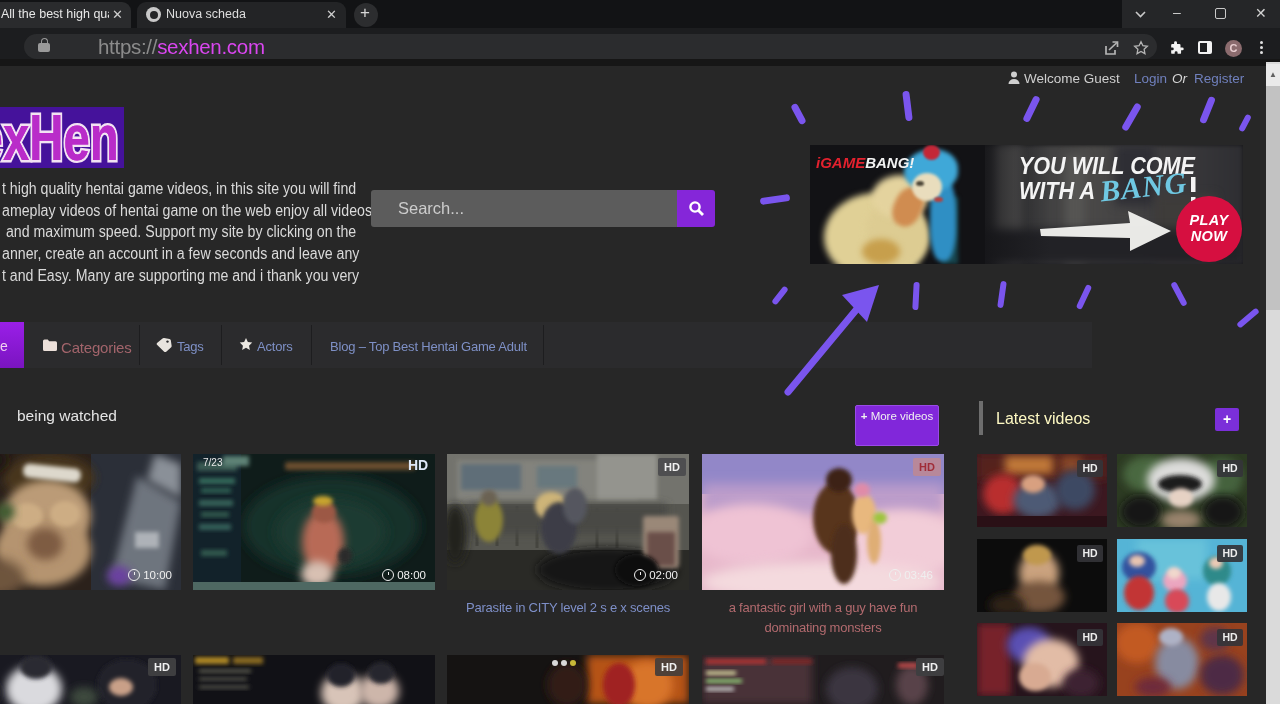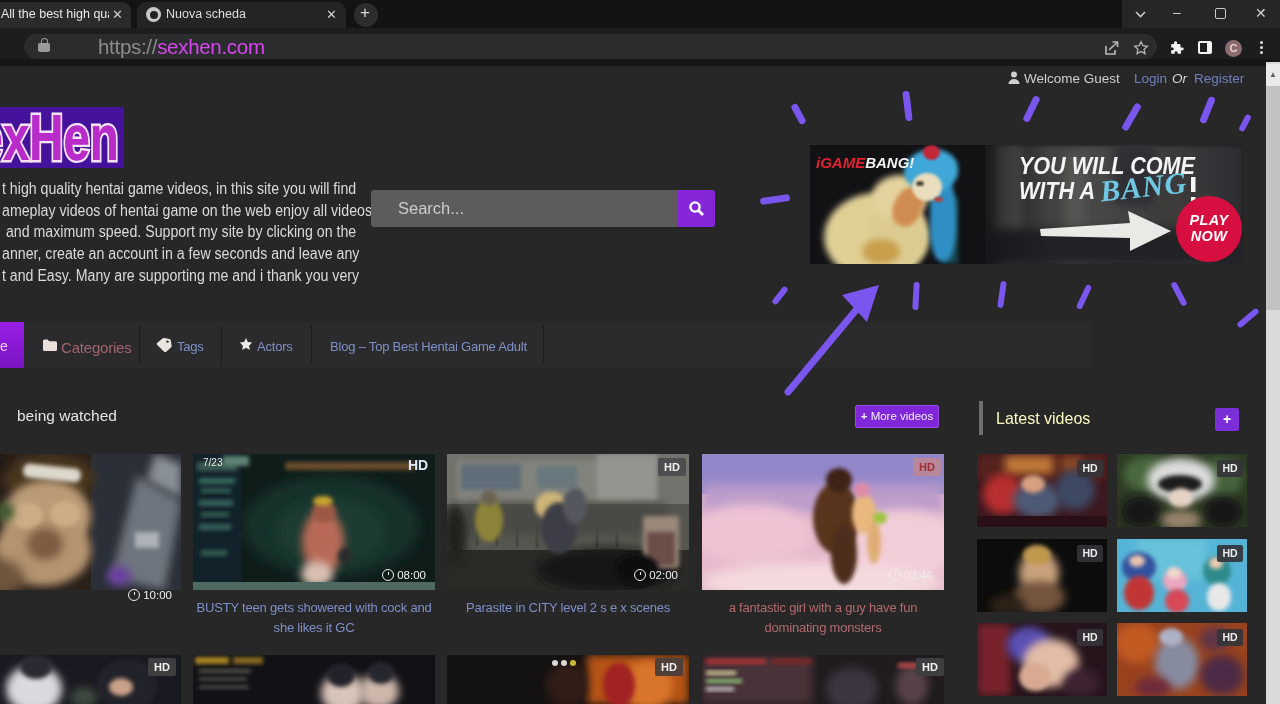--- a/index.html
+++ b/index.html
@@ -178,21 +178,21 @@
 
   <svg class="abs" style="left:239px;top:338px;" width="14" height="13" viewBox="0 0 24 23">
       <path d="M12 0l3.3 7.1 7.7 1-5.6 5.4 1.4 7.6L12 17.4 5.2 21.1l1.4-7.6L1 8.1l7.7-1z" fill="#ece8e2"></path>
     </svg>
   <div class="abs" style="left:257px;top:339px;font-size:13px;letter-spacing:-0.2px;color:#7e90c6;">Actors</div>
   <div class="abs" style="left:311px;top:325px;width:1px;height:40px;background:#1d1d1f;"></div>
   <div class="abs" style="left:330px;top:339px;font-size:13px;letter-spacing:-0.2px;color:#7e90c6;">Blog – Top Best Hentai Game Adult</div>
   <div class="abs" style="left:543px;top:325px;width:1px;height:40px;background:#1d1d1f;"></div>
 
   <div class="abs" style="left:2px;top:407px;font-size:15.5px;color:#e4e4e4;margin-left:15px;">being watched</div>
-  <div class="abs" style="left:855px;top:405px;width:84px;height:23px;background:#8127da;border:1px solid #9a4ae8;border-radius:2px;color:#f0f0f0;font-size:11.5px;text-align:center;line-height:21px;"><b>+</b> More videos</div>
+  <div class="abs" style="left:855px;top:405px;width:84px;height:41px;background:#8127da;border:1px solid #9a4ae8;border-radius:2px;color:#f0f0f0;font-size:11.5px;text-align:center;line-height:21px;"><b>+</b> More videos</div>
 
   <div class="abs" style="left:979px;top:401px;width:4px;height:34px;background:#6e6e6e;"></div>
   <div class="abs" style="left:996px;top:410px;font-size:16px;color:#fef9c3;">Latest videos</div>
   <div class="abs" style="left:1215px;top:408px;width:24px;height:23px;background:#7b2fd9;border-radius:2px;color:#fff;font-weight:bold;font-size:14px;text-align:center;line-height:23px;">+</div>
 
   <svg width="0" height="0" style="position:absolute;">
       <defs>
     <filter id="b2" x="-40%" y="-40%" width="180%" height="180%">
           <feGaussianBlur stdDeviation="2"></feGaussianBlur>
         </filter>
@@ -295,26 +295,25 @@
   <div class="abs" style="left:404px;top:456px;width:28px;height:18px;color:#dde8f8;font-size:14px;font-weight:bold;text-align:center;line-height:18px;">HD</div>
   <div class="abs" style="left:658px;top:458px;width:28px;height:18px;background:#4e4e50;border-radius:2px;color:#f0f0f0;font-size:11px;font-weight:bold;text-align:center;line-height:18px;">HD</div>
   <div class="abs" style="left:913px;top:458px;width:28px;height:18px;background:#b8889a;border-radius:2px;color:#a02c38;font-size:11px;font-weight:bold;text-align:center;line-height:18px;">HD</div>
 
   <style>
     .dur{position:absolute;color:#efefef;font-size:11.5px;display:flex;align-items:center;gap:3px;}
     .clk{width:12px;height:12px;border-radius:50%;border:1.7px solid #efefef;position:relative;display:inline-block;}
     .clk:after{content:"";position:absolute;left:4.5px;top:1.8px;width:1.7px;height:3.6px;background:#efefef;}
     .ttl{position:absolute;font-size:13px;line-height:19.5px;color:#7e8fc8;text-align:center;letter-spacing:-0.2px;}
   </style>
-  <div class="dur" style="right:1108px;top:569px;margin-top:20px;">​<span class="clk"></span>10:00</div>
+  <div class="dur" style="right:1108px;top:569px;">​<span class="clk"></span>10:00</div>
   <div class="dur" style="right:854px;top:569px;">​<span class="clk"></span>08:00</div>
   <div class="dur" style="right:602px;top:569px;">​<span class="clk"></span>02:00</div>
   <div class="dur" style="right:347px;top:569px;">​<span class="clk"></span>03:46</div>
 
-  <div class="ttl" style="left:180px;top:598px;width:268px;">BUSTY teen gets showered with cock and<br>she likes it GC</div>
   <div class="ttl" style="left:447px;top:598px;width:242px;white-space:nowrap;">Parasite in CITY level 2 s e x scenes</div>
   <div class="ttl" style="left:702px;top:598px;width:242px;color:#b26a6e;">a fantastic girl with a guy have fun<br>dominating monsters</div>
 
   <svg class="abs" style="left:-61px;top:655px;" width="242" height="49" viewBox="0 0 242 49">
     <rect width="242" height="49" fill="#191921"></rect>
     <ellipse cx="95" cy="34" rx="28" ry="24" fill="#dadade" filter="url(#b4)"></ellipse>
     <ellipse cx="97" cy="12" rx="16" ry="12" fill="#2a2a32" filter="url(#b2)"></ellipse>
     <ellipse cx="188" cy="30" rx="30" ry="26" fill="#23232b" filter="url(#b2)"></ellipse>
     <ellipse cx="182" cy="32" rx="12" ry="9" fill="#c9a088" filter="url(#b2)"></ellipse>
     <ellipse cx="40" cy="38" rx="20" ry="16" fill="#26262e" filter="url(#b4)"></ellipse>

